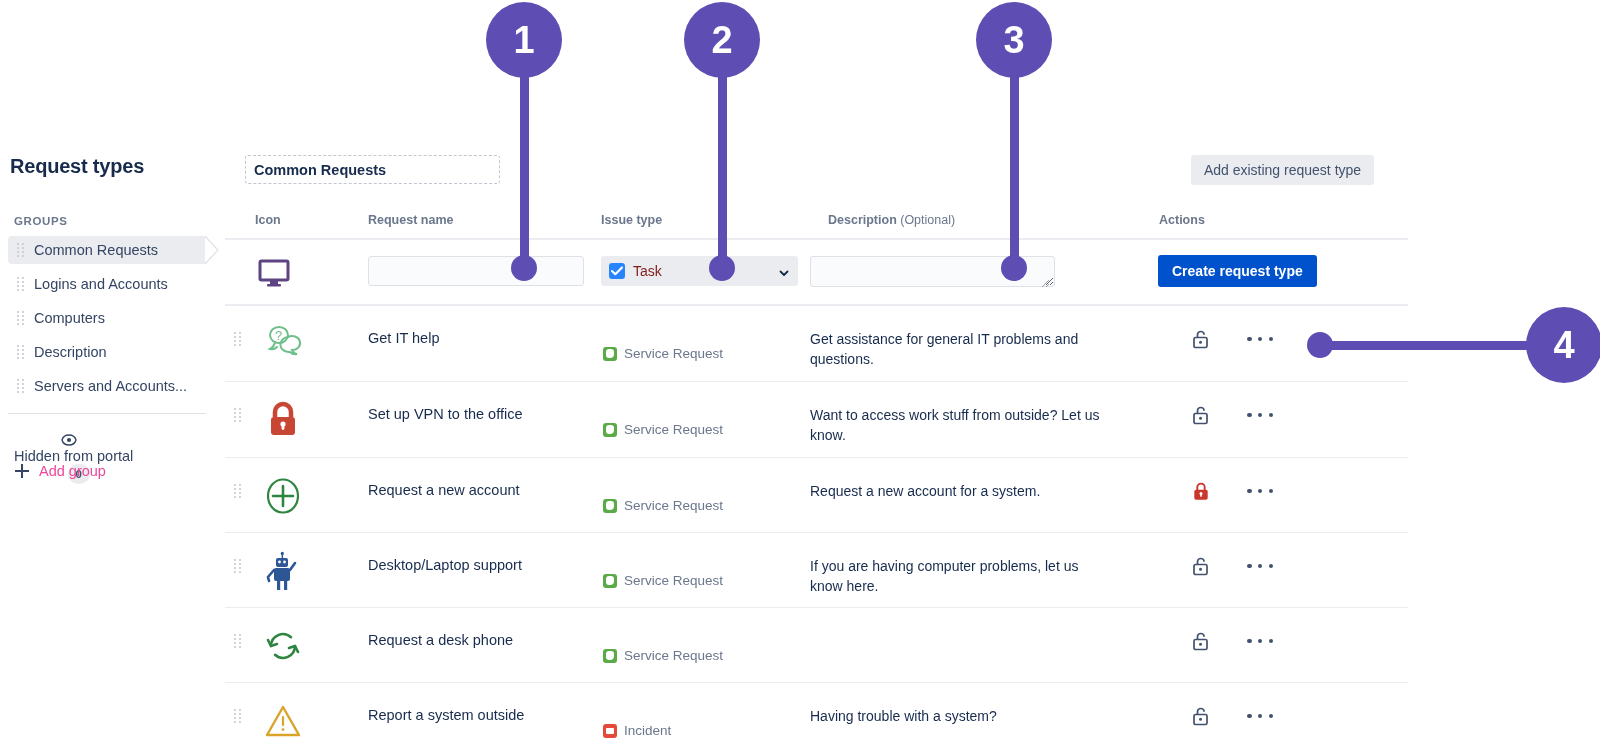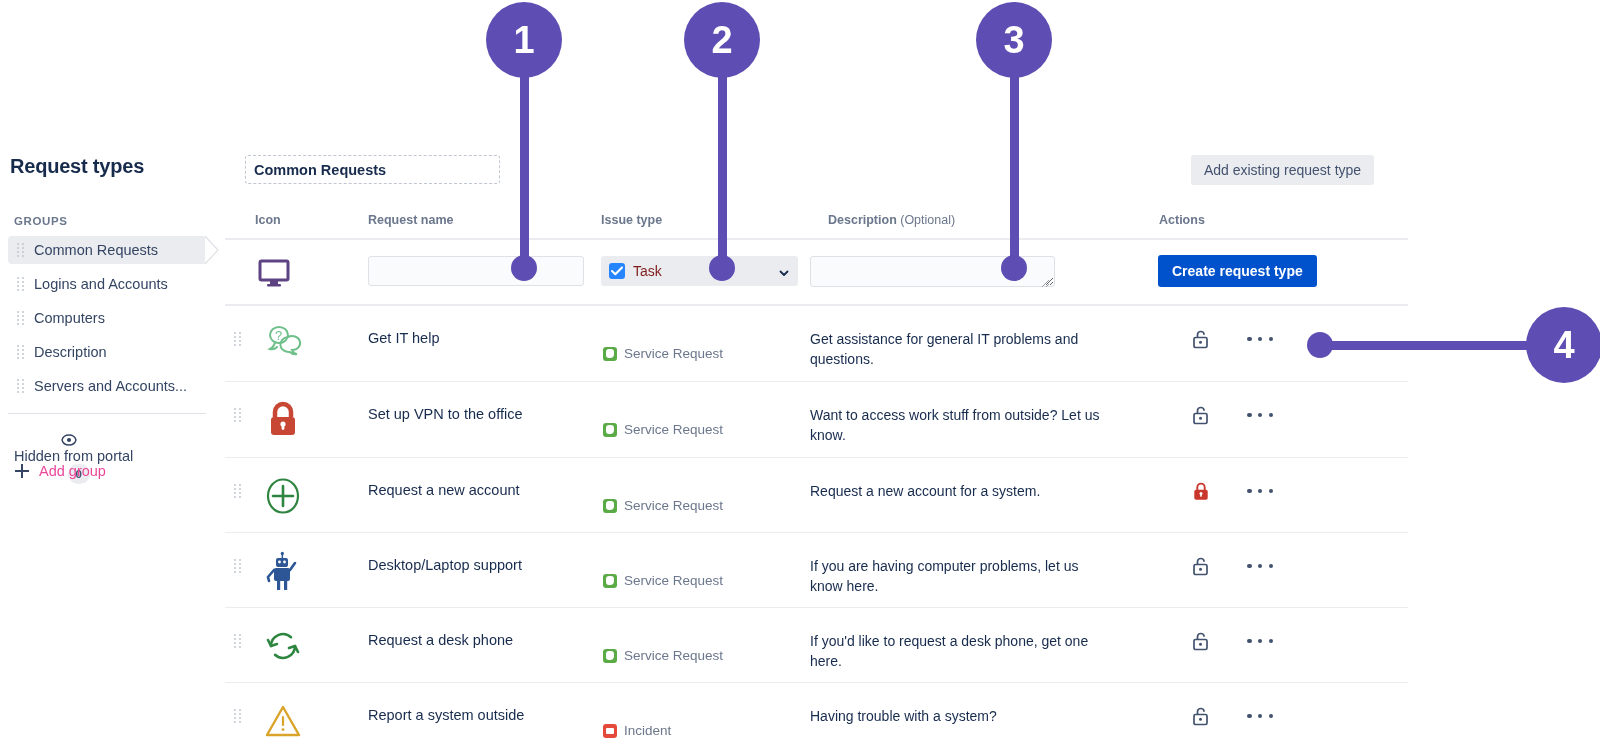--- a/index.html
+++ b/index.html
@@ -484,21 +484,20 @@
             <path d="M33 21 L36 27 M33 21 L27 23" stroke="#2E8540" stroke-width="2.6" fill="none" stroke-linecap="round"></path>
           </svg>
         </div>
         <div class="dr-name">Request a desk phone</div>
         <div class="dr-issue">
           <span class="issue-sq" style="background:#5AAA46">
             <span class="inner" style="left:3px;top:2.5px;width:8px;height:9px;border-radius:3px 3px 4px 3px;"></span>
           </span>
           <span class="issue-label">Service Request</span>
         </div>
-        <div class="dr-desc">If you'd like to request a desk phone, get one here.</div>
         <span class="dr-lock">
           <svg width="22" height="22" viewBox="0 0 22 22">
             <rect x="4" y="9.5" width="13" height="10" rx="1.6" fill="none" stroke="#42526E" stroke-width="1.7"></rect>
             <path d="M7.5 9.5 V6.8 a3.3 3.3 0 0 1 6.6 0" fill="none" stroke="#42526E" stroke-width="1.7"></path>
             <circle cx="10.5" cy="14.3" r="1.5" fill="#42526E"></circle>
           </svg>
         </span>
         <span class="dr-more">
             <span></span>
             <span></span>

